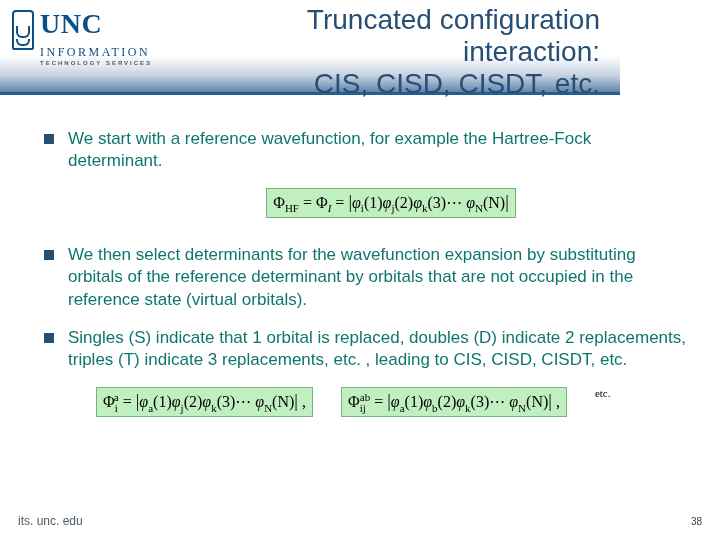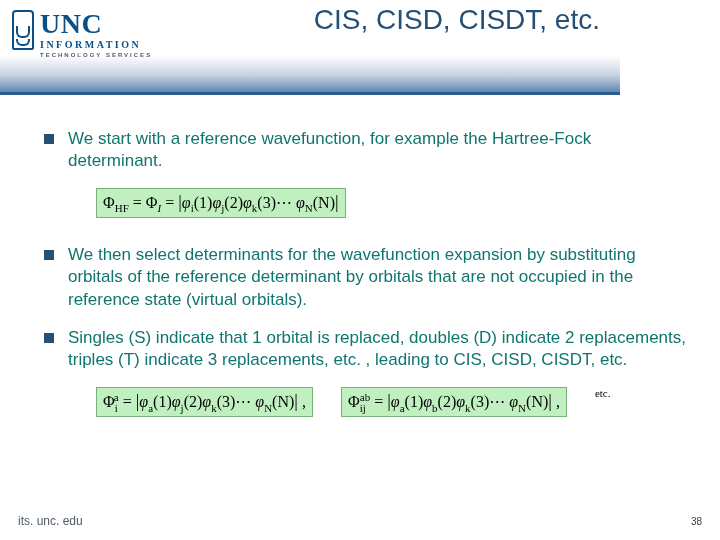--- a/index.html
+++ b/index.html
@@ -55,25 +55,25 @@
   .logo-text { display: flex; flex-direction: column; line-height: 1; }
   .unc-word {
     font-family: Georgia, "Times New Roman", serif;
     font-weight: bold;
     color: #0a4f86;
     font-size: 28px;
     letter-spacing: 0.5px;
   }
   .unc-sub1 {
     font-family: Georgia, serif;
-    font-weight: bold;
+    font-weight: normal;
     color: #0a4f86;
-    font-size: 10px;
+    font-size: 12px;
     letter-spacing: 2.5px;
-    margin-top: 2px;
+    margin-top: 8px;
   }
   .unc-sub2 {
     font-family: Verdana, sans-serif;
     font-weight: bold;
     color: #555a60;
     font-size: 6px;
     letter-spacing: 2px;
     margin-top: 2px;
   }
   .title-block {
@@ -110,20 +110,21 @@
   }
   .bullet .text {
     font-size: 17px;
     line-height: 1.3;
     color: #0f766e;
     font-family: "Trebuchet MS", sans-serif;
   }
   .equation-row {
     margin: 14px 0 26px 0;
     padding-left: 52px;
+    text-align: center;
   }
   .eq-box {
     display: inline-block;
     background: #c0f0c0;
     border: 1px solid #7ab07a;
     padding: 3px 6px;
     font-family: "Times New Roman", serif;
     font-size: 16px;
     color: #000;
     white-space: nowrap;
@@ -170,20 +171,21 @@
 <div class="header">
   <div class="logo-block">
     <div class="well-icon"></div>
     <div class="logo-text">
       <span class="unc-word">UNC</span>
       <span class="unc-sub1">INFORMATION</span>
       <span class="unc-sub2">TECHNOLOGY SERVICES</span>
     </div>
   </div>
   <div class="title-block">
+    <div class="title-line">Truncated configuration interaction:</div>
     <div class="title-line">CIS, CISD, CISDT, etc.</div>
   </div>
 </div>
 
 <div class="content">
 
   <div class="bullet">
     <div class="marker"></div>
     <div class="text">We start with a reference wavefunction, for example the Hartree-Fock determinant.</div>
   </div>

